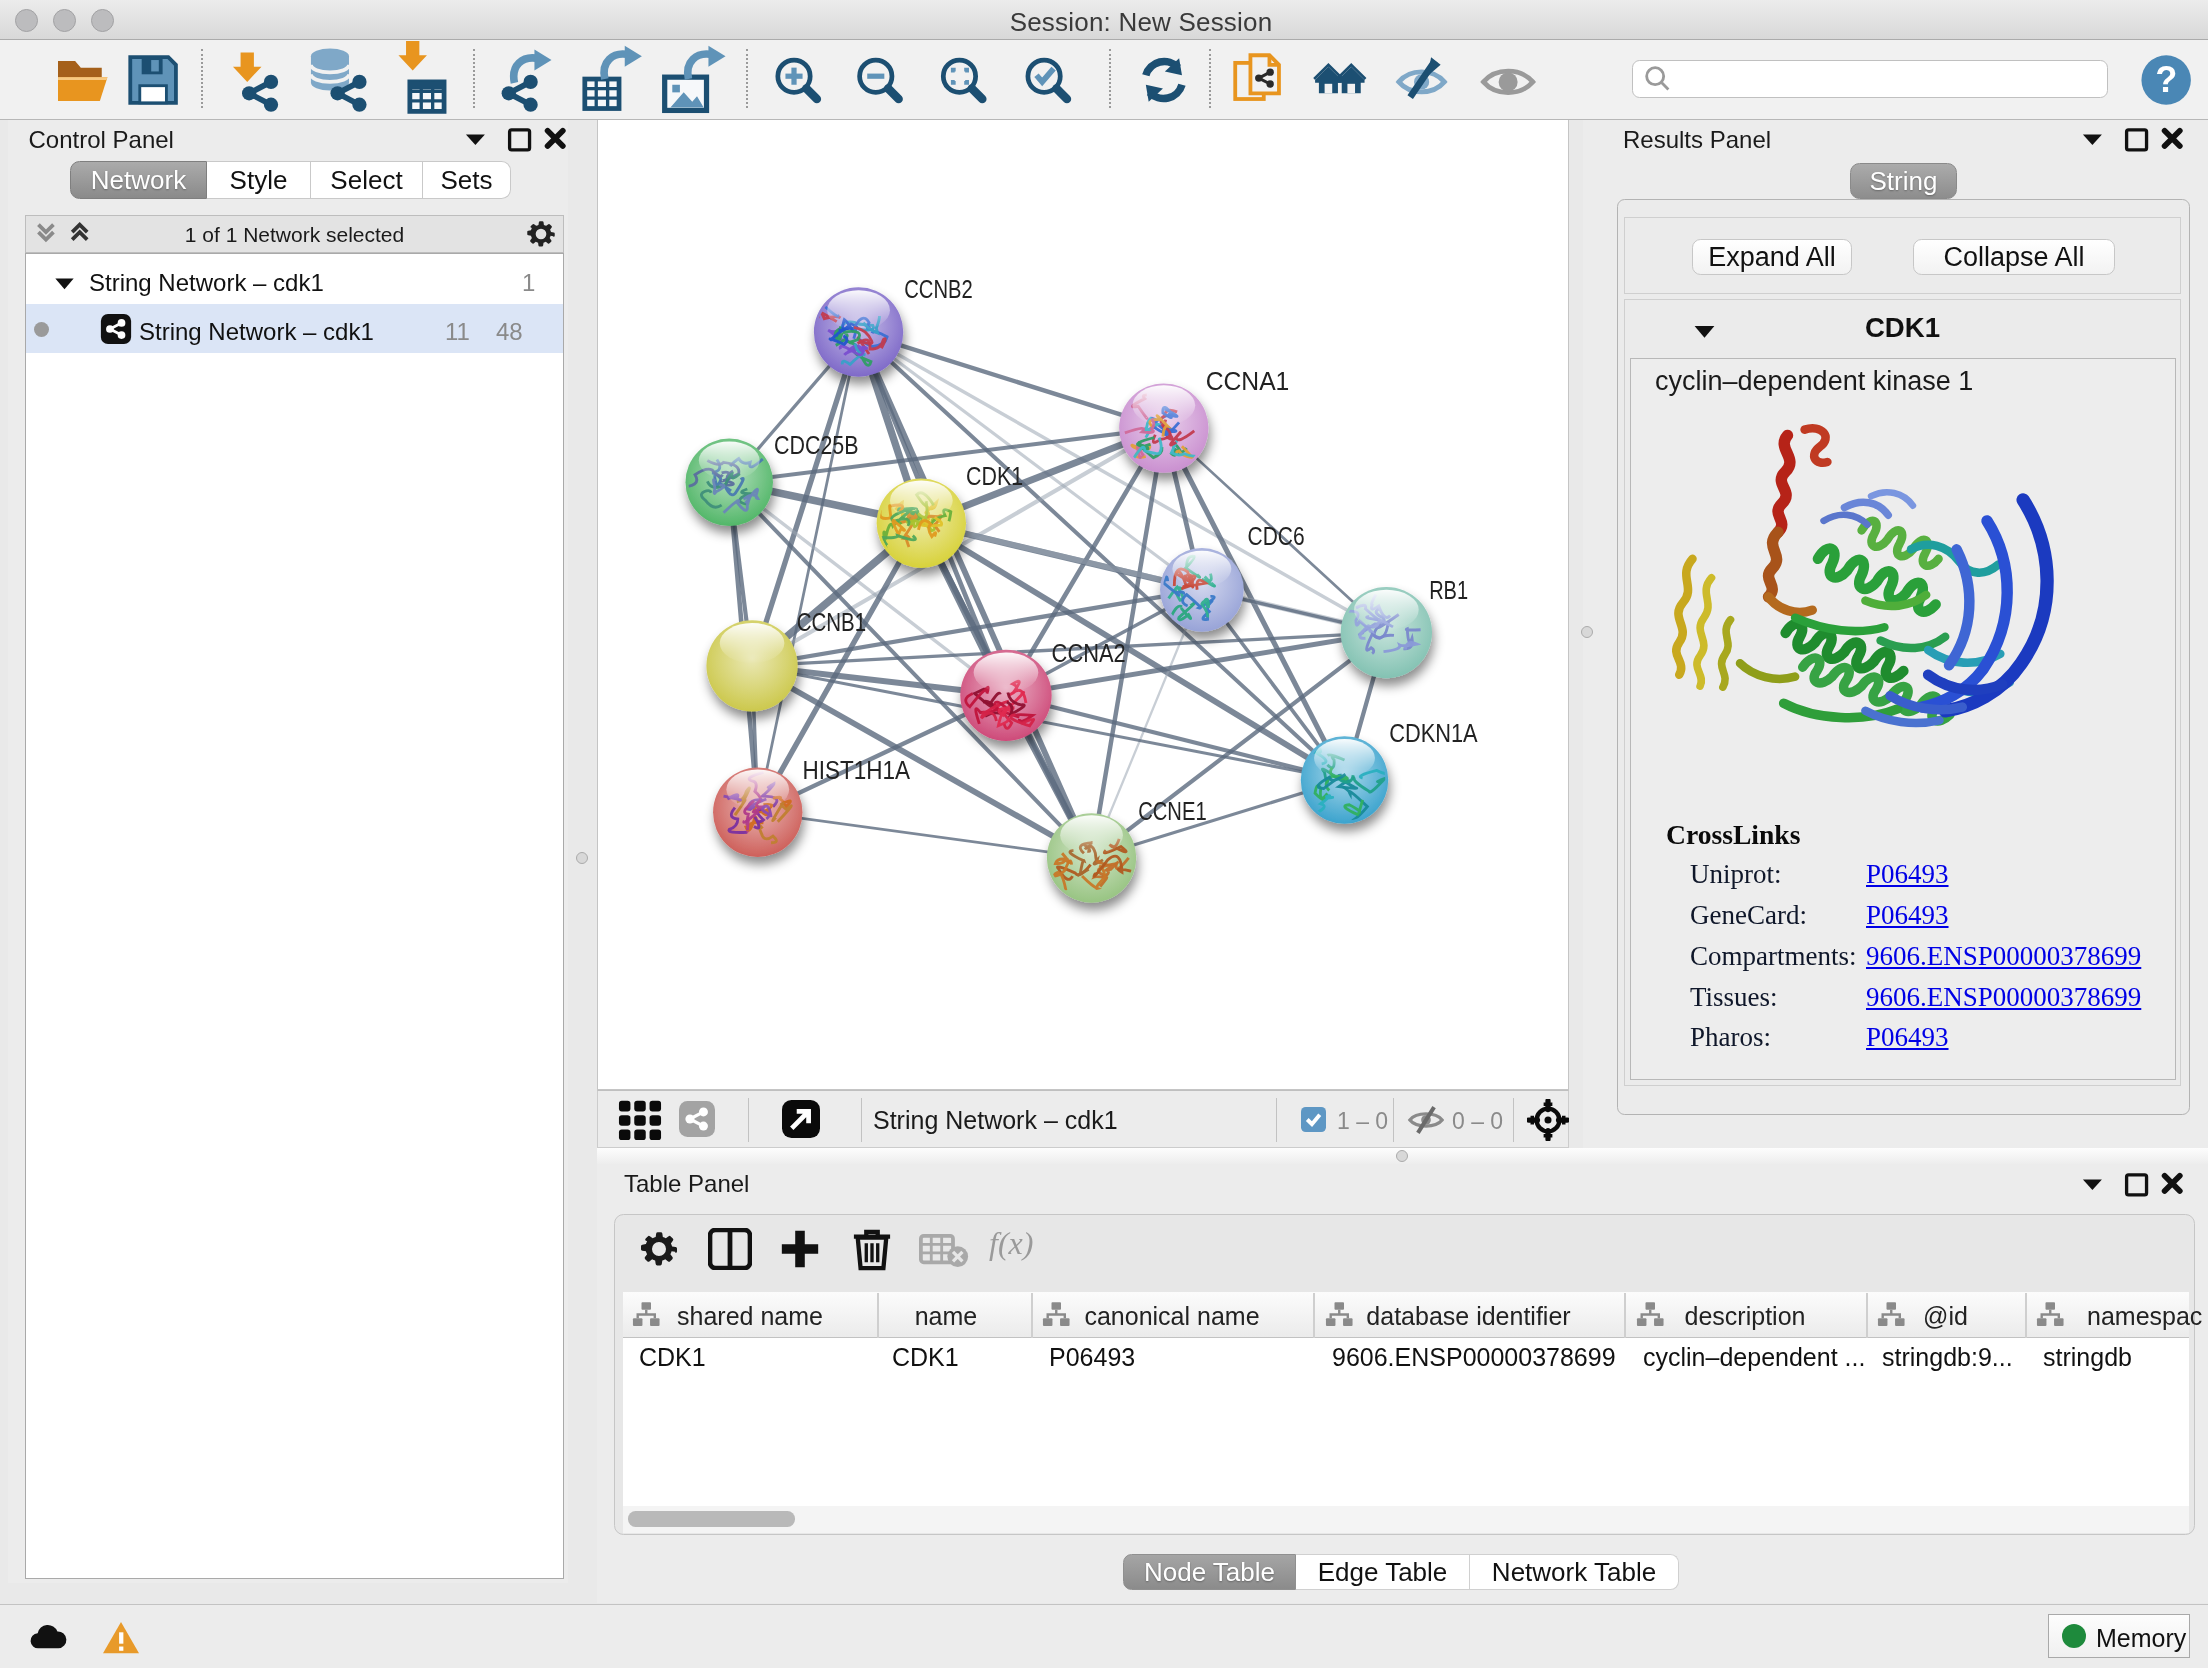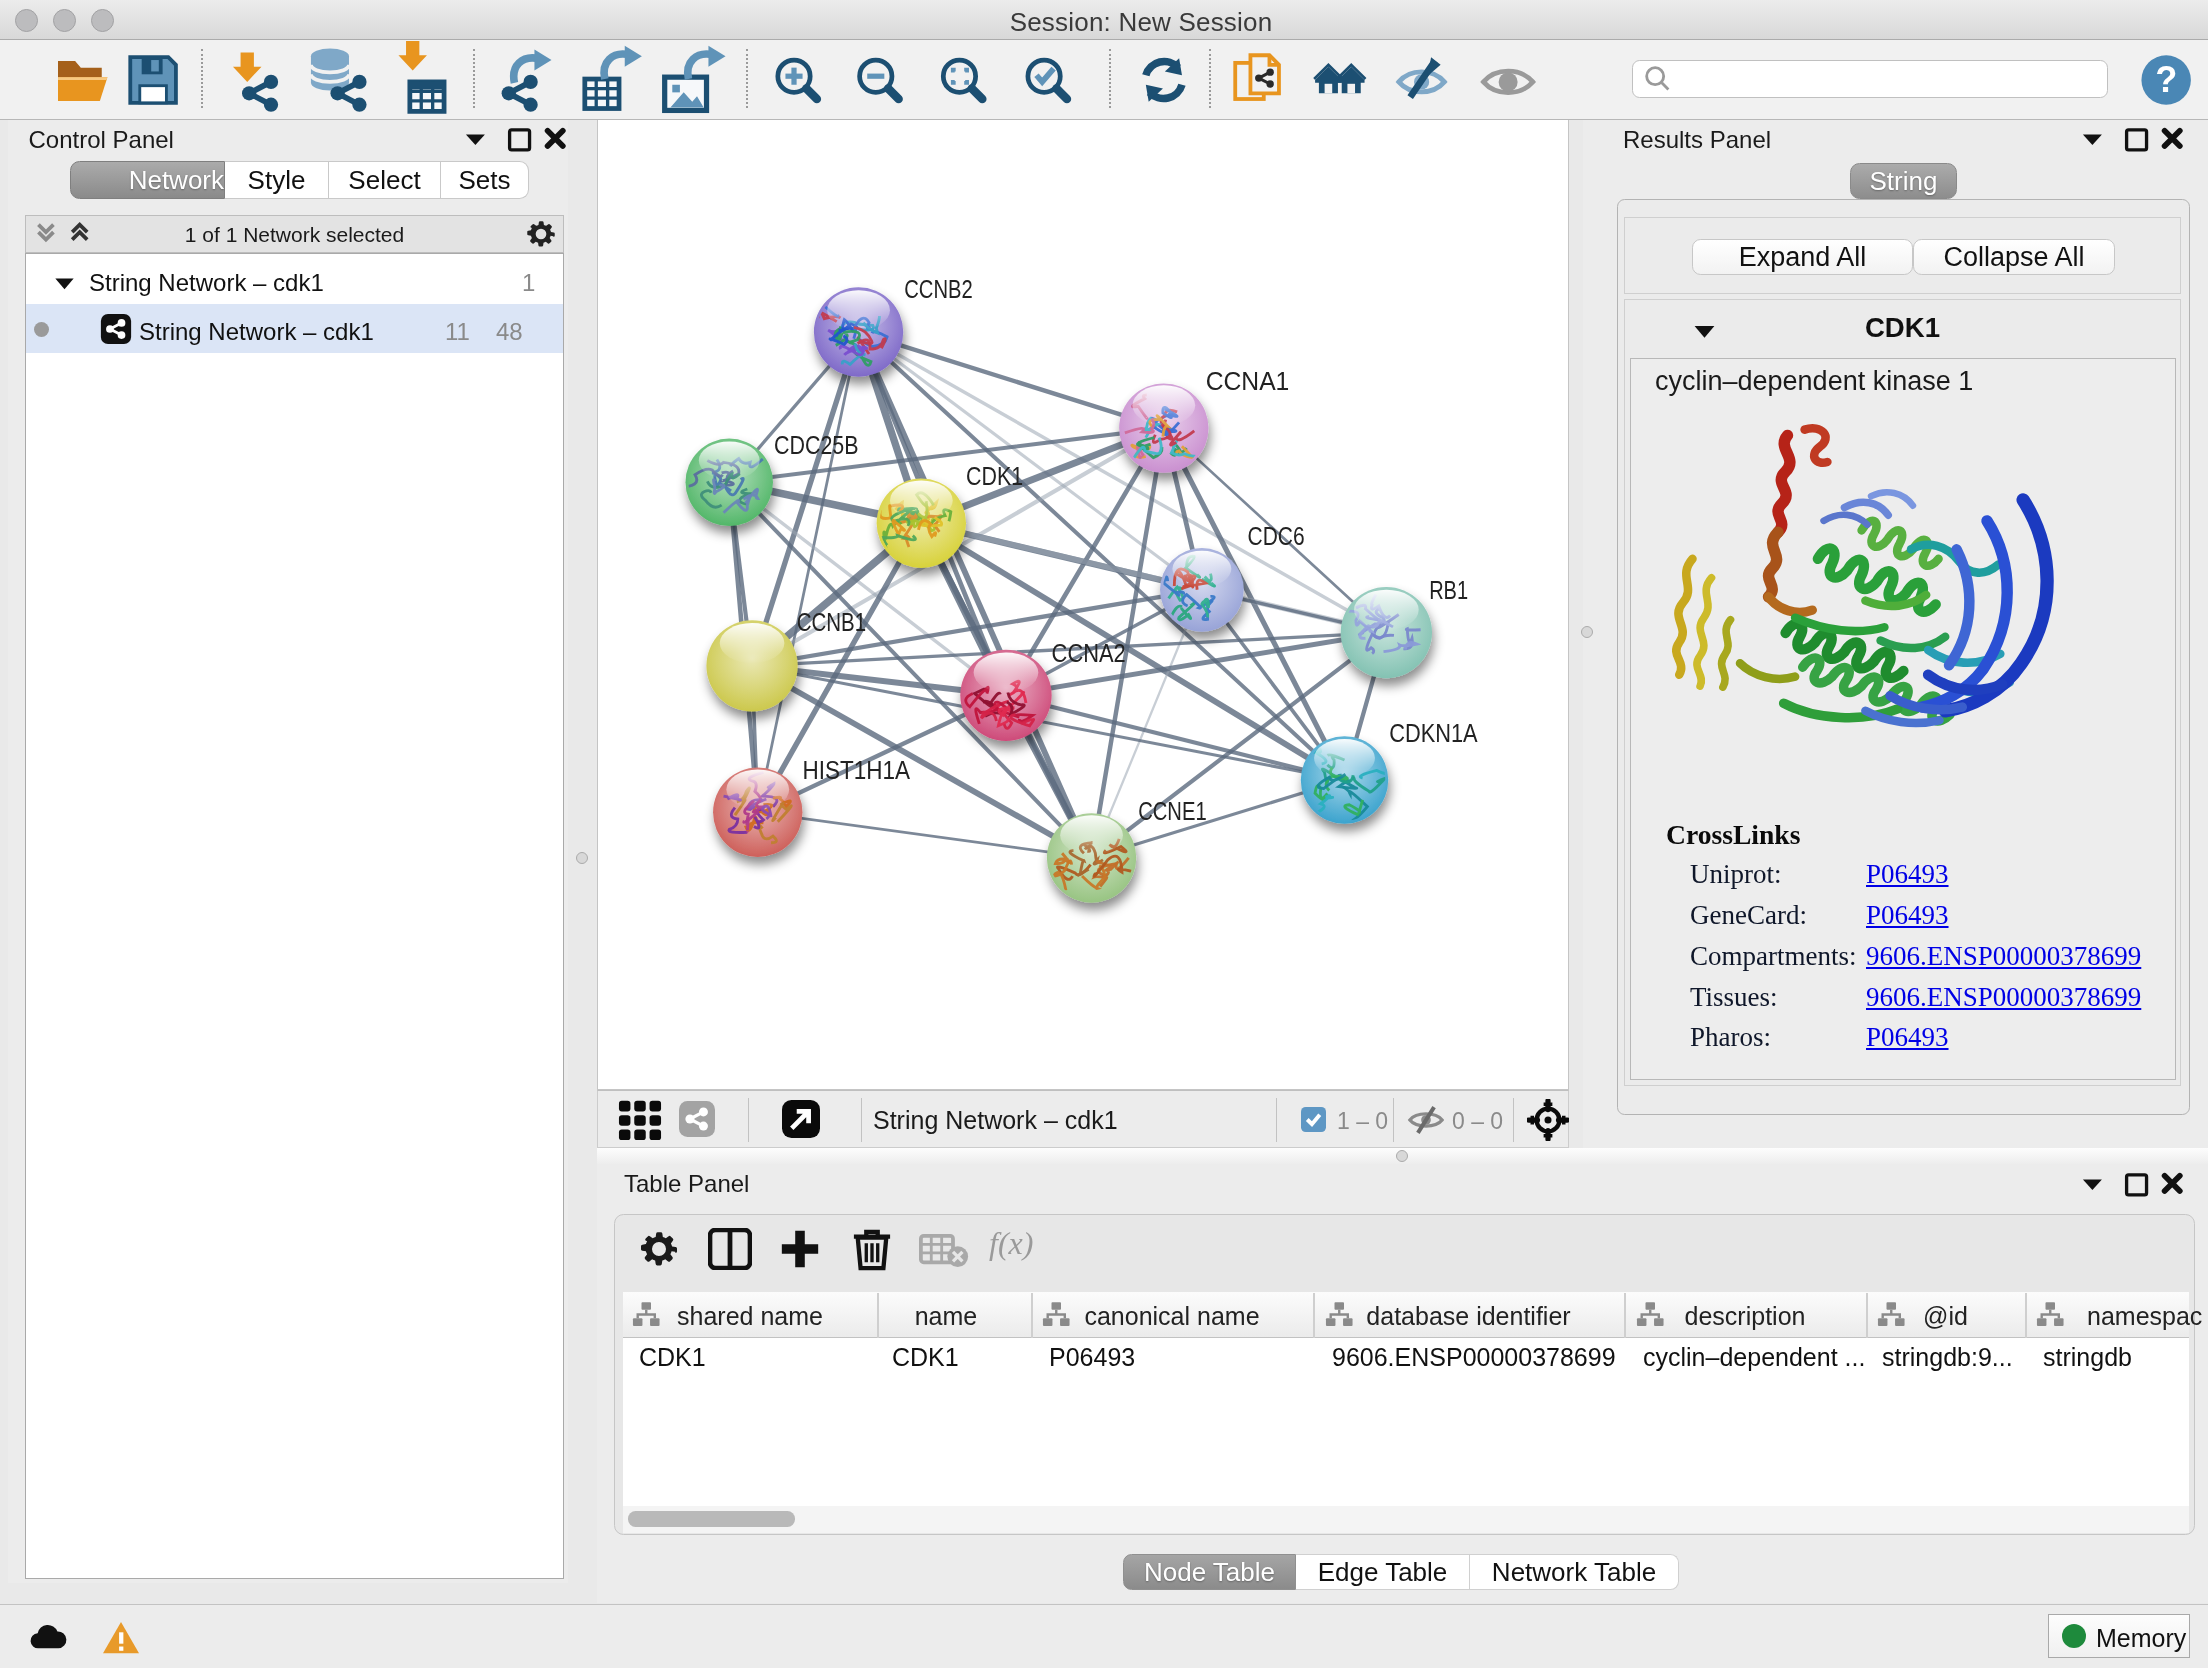--- a/index.html
+++ b/index.html
@@ -214,21 +214,21 @@
 </svg>
 
 <div class="abs panel-bg" style="left:7.6px; top:120px; width:560px; height:1463px;"></div>
 <div class="abs ph-title" style="left:28.5px; top:126px;">Control Panel</div>
 <svg class="abs" width="114" height="28.5" viewBox="0 0 120 30" style="left:464px; top:127px;">
   <path d="M2,8 L22,8 L12,19 Z" fill="#111"></path>
   <rect x="48" y="3" width="21" height="21" fill="none" stroke="#111" stroke-width="3.5" rx="2"></rect>
   <path d="M88,4 L104,20 M104,4 L88,20" stroke="#111" stroke-width="6" stroke-linecap="round"></path>
 </svg>
 <div class="abs tabs-row" style="left:70px; top:161px;">
-  <div class="cp-tab sel" style="width:155px; border-radius:9.5px 0 0 9.5px;text-align:right;">Network</div>
+  <div class="cp-tab sel" style="width:137px; border-radius:9.5px 0 0 9.5px;">Network</div>
   <div class="cp-tab" style="width:104px; border-left:none;">Style</div>
   <div class="cp-tab" style="width:112px; border-left:none;">Select</div>
   <div class="cp-tab" style="width:88px; border-left:none; border-radius:0 9.5px 9.5px 0;">Sets</div>
 </div>
 <div class="abs" style="left:25px; top:215px; width:539px; height:38px; background:#e3e3e3; border:1px solid #bdbdbd;"></div>
 <svg class="abs" width="67" height="30" viewBox="0 0 70 32" style="left:34px; top:219px;">
   <path d="M4,6 L12,14 L20,6 M4,14 L12,22 L20,14" fill="none" stroke="#8a8a8a" stroke-width="4"></path>
   <path d="M40,14 L48,6 L56,14 M40,22 L48,14 L56,22" fill="none" stroke="#333" stroke-width="4"></path>
 </svg>
 <div class="abs" style="left:25px; top:223px; width:539px; text-align:center; font-size:21px; color:#1a1a1a;">1 of 1 Network selected</div>
@@ -706,21 +706,21 @@
 <div class="abs grip" style="left:1581px; top:626px;"></div>
 <div class="abs ph-title" style="left:1623px; top:126px;">Results Panel</div>
 <svg class="abs" width="114" height="28.5" viewBox="0 0 120 30" style="left:2081px; top:127px;">
   <path d="M2,8 L22,8 L12,19 Z" fill="#111"></path>
   <rect x="48" y="3" width="21" height="21" fill="none" stroke="#111" stroke-width="3.5" rx="2"></rect>
   <path d="M88,4 L104,20 M104,4 L88,20" stroke="#111" stroke-width="6" stroke-linecap="round"></path>
 </svg>
 <div class="abs" style="left:1617px; top:199px; width:573px; height:916px; background:#ebebeb; border:1.9px solid #b3b3b3; border-radius:7.6px;"></div>
 <div class="abs" style="left:1850px; top:163px; width:107px; height:36px; background:linear-gradient(#ababab,#8d8d8d); border:1px solid #8a8a8a; border-radius:9.5px; color:#ffffff; font-size:26px; text-align:center; line-height:35px; text-shadow:0 1px 1.9px rgba(0,0,0,0.3);">String</div>
 <div class="abs" style="left:1624px; top:217px; width:557px; height:77px; border:1.9px groove #cfcfcf;"></div>
-<div class="abs btn" style="left:1692px; top:239px; width:221px; height:36px; line-height:34px;">Expand All</div>
+<div class="abs btn" style="left:1692px; top:239px; width:160px; height:36px; line-height:34px;">Expand All</div>
 <div class="abs btn" style="left:1913px; top:239px; width:202px; height:36px; line-height:34px;">Collapse All</div>
 <div class="abs" style="left:1624px; top:299px; width:557px; height:787px; border:1.9px groove #cfcfcf;"></div>
 <svg class="abs" width="27" height="27" viewBox="0 0 30 30" style="left:1691px; top:318px;">
     <path d="M4,9 L26,9 L15,22 Z" fill="#111"></path>
   </svg>
 <div class="abs" style="left:1624px; top:312px; width:557px; text-align:center; font-size:27.6px; font-weight:bold; color:#111;">CDK1</div>
 <div class="abs" style="left:1630px; top:358px; width:546px; height:722px; background:#ededed; border:1px solid #b8b8b8;"></div>
 <div class="abs" style="left:1655px; top:366px; font-size:27px; color:#1a1a1a;">cyclin–dependent kinase 1</div>
 <div class="abs" id="protein" style="left:1645px; top:418px;"><svg width="418" height="333" viewBox="0 0 440 350">
 <path d="M150,18 C138,32 162,42 148,56 C134,70 158,76 144,90 C132,102 152,108 140,120" fill="none" stroke="#b62318" stroke-width="12" stroke-opacity="1" stroke-linecap="round"></path>

